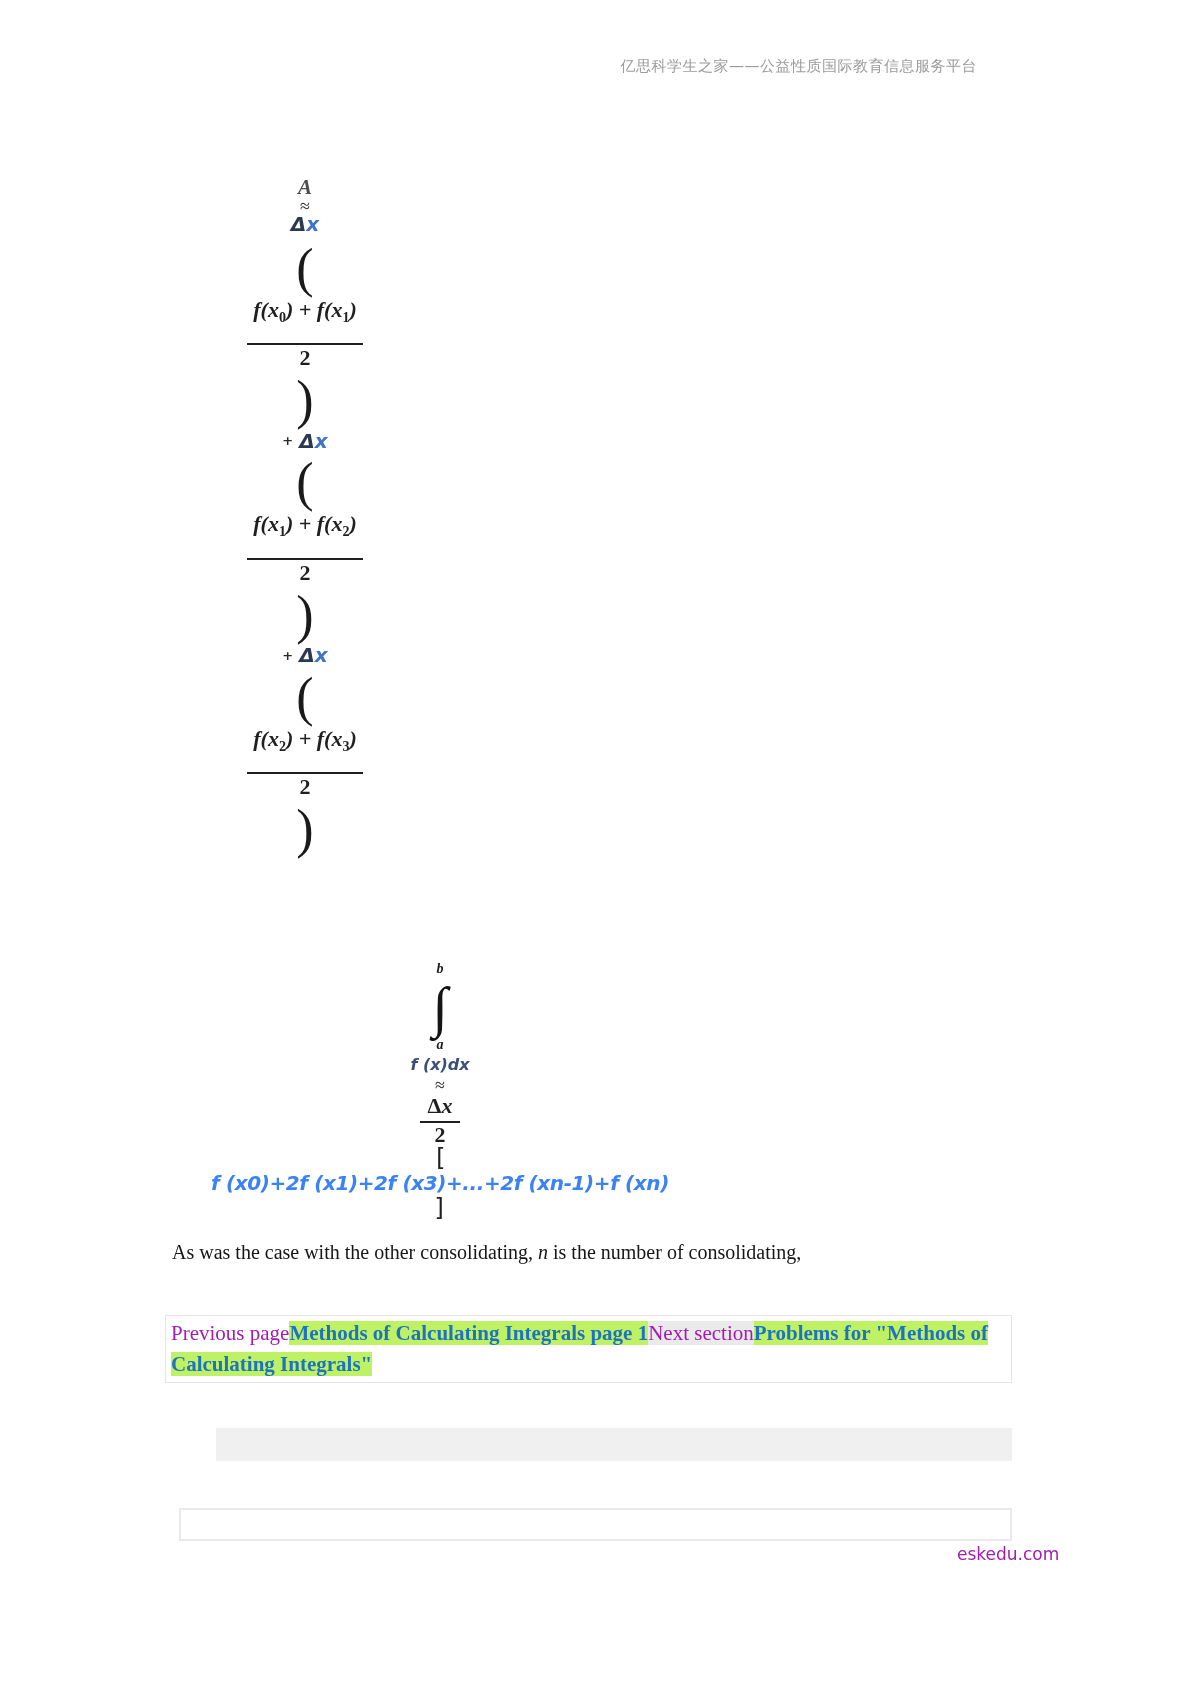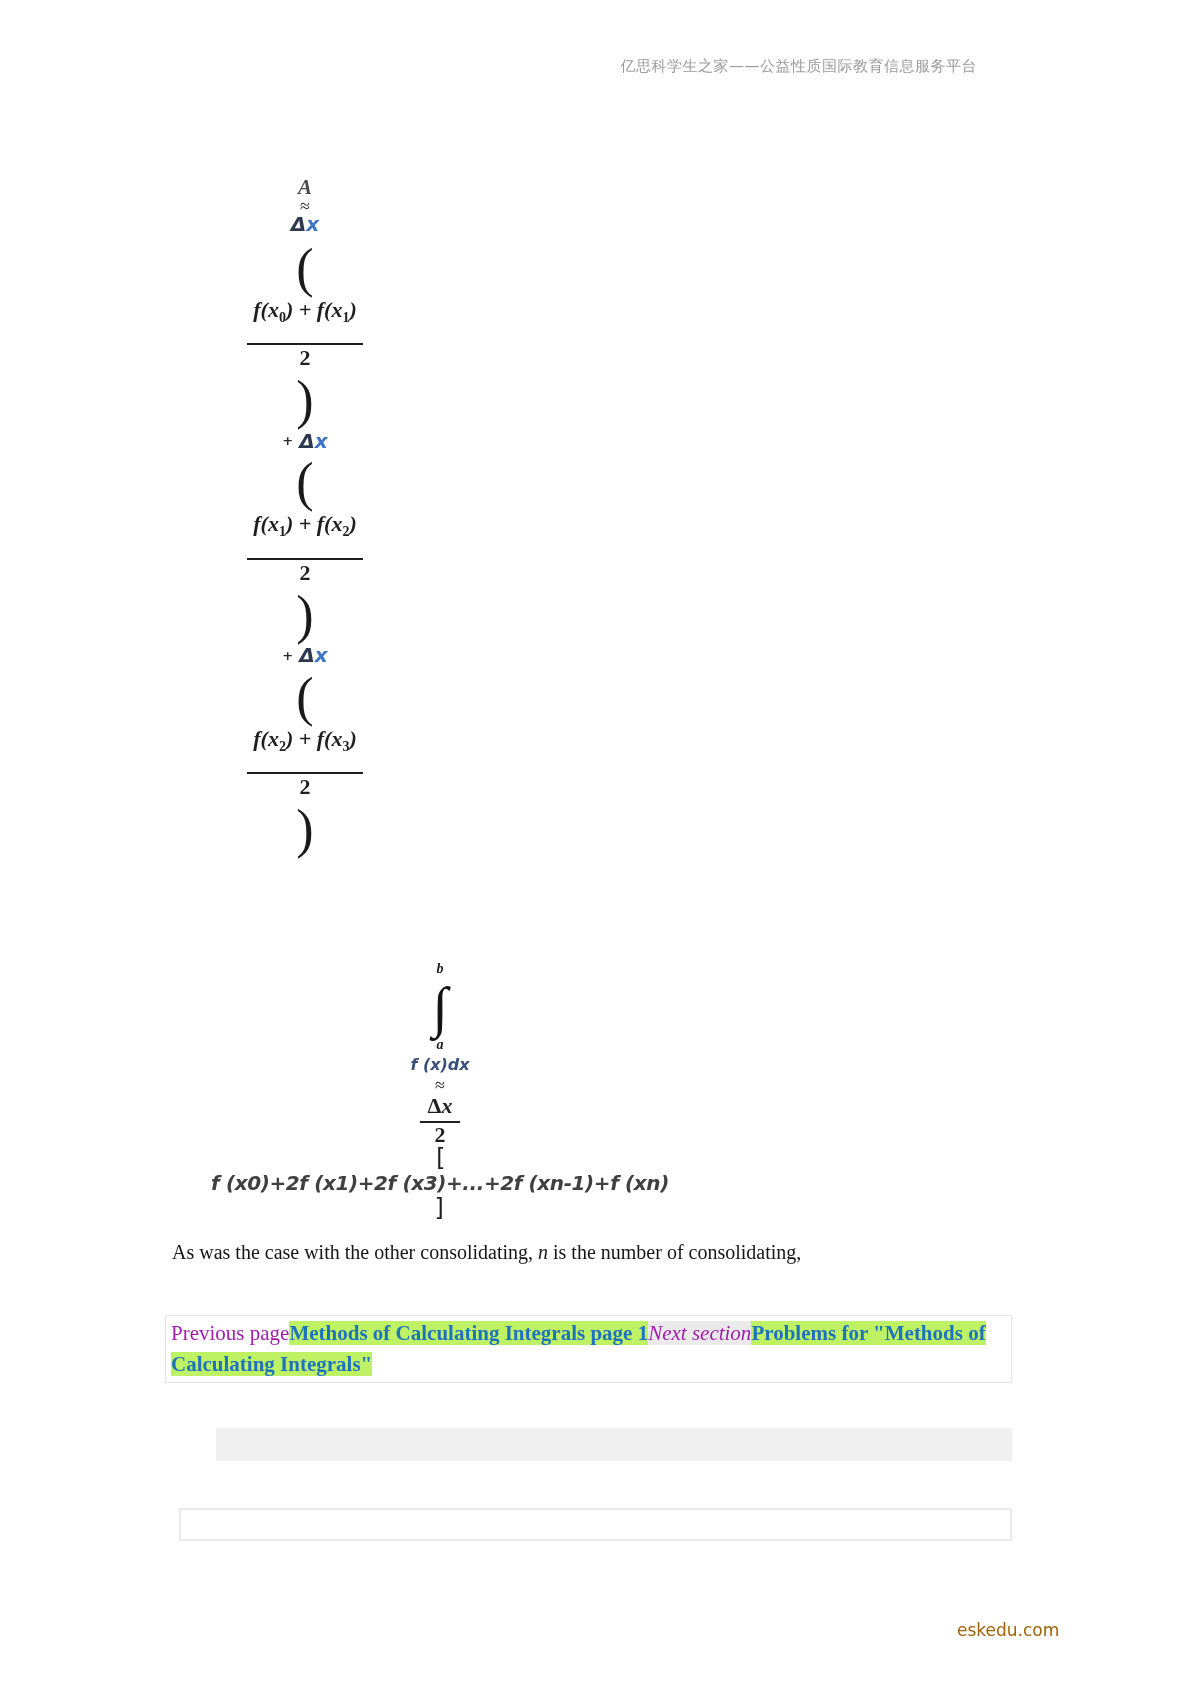--- a/index.html
+++ b/index.html
@@ -55,47 +55,47 @@
   .frac2 { display:flex; flex-direction:column; align-items:center; }
   .frac2 .num {
     font-size:22px; line-height:26px; color:#1f1f1f; font-weight:600;
     padding:0 8px 2px 8px; border-bottom:2px solid #1f1f1f;
   }
   .frac2 .num i { font-style:italic; }
   .frac2 .den { font-size:22px; line-height:24px; color:#1f1f1f; font-weight:600; }
   .bracket { font-family:"DejaVu Sans Mono", monospace; font-size:24px; line-height:22px; height:22px; color:#1f1f1f; }
   .expansion {
     font-family:"DejaVu Sans", sans-serif; font-style:italic; font-weight:600;
-    font-size:20px; line-height:28px; letter-spacing:-0.4px; color:#404040; white-space:nowrap;
+    font-size:20px; line-height:28px; letter-spacing:-0.4px; color:#3b82f6; white-space:nowrap;
   }
 
   
   .para { position:absolute; left:172px; font-size:20px; color:#161616; }
   #para1 { top:880px; }
   #para2 { top:1237px; }
   #para2 i { font-style:italic; }
 
   
   .nav-box {
     position:absolute; left:165px; top:1311px; width:847px; min-height:66px;
     border:1px solid #e4e4e4; background:#ffffff;
     padding:2px 5px; font-size:21px; line-height:31px;
   }
   .nav-label { color:#a21caf; }
-  .nav-label.shaded { background:#eaeaea;font-style:italic; }
+  .nav-label.shaded { background:#eaeaea; }
   .nav-link { color:#1e73be; font-weight:bold; text-decoration:none; background:#bef264; cursor:pointer; }
 
   
   .gray-bar { position:absolute; left:216px; top:1424px; width:796px; height:33px; background:#f0f0f0; }
   .empty-box { position:absolute; left:179px; top:1504px; width:833px; height:33px; background:#ffffff; border:2px solid #eaeaea; }
 
   
   .site-footer {
-    position:absolute; left:957px; top:1616px;
-    font-family:"DejaVu Sans", sans-serif; font-size:17px; color:#a16207;
+    position:absolute; left:957px; top:1540px;
+    font-family:"DejaVu Sans", sans-serif; font-size:17px; color:#a21caf;
   }
 </style>
 </head>
 <body>
 
 <div id="page">
 
   <div class="site-header">亿思科学生之家——公益性质国际教育信息服务平台</div>
 
   <div id="formula1" class="math-col">

